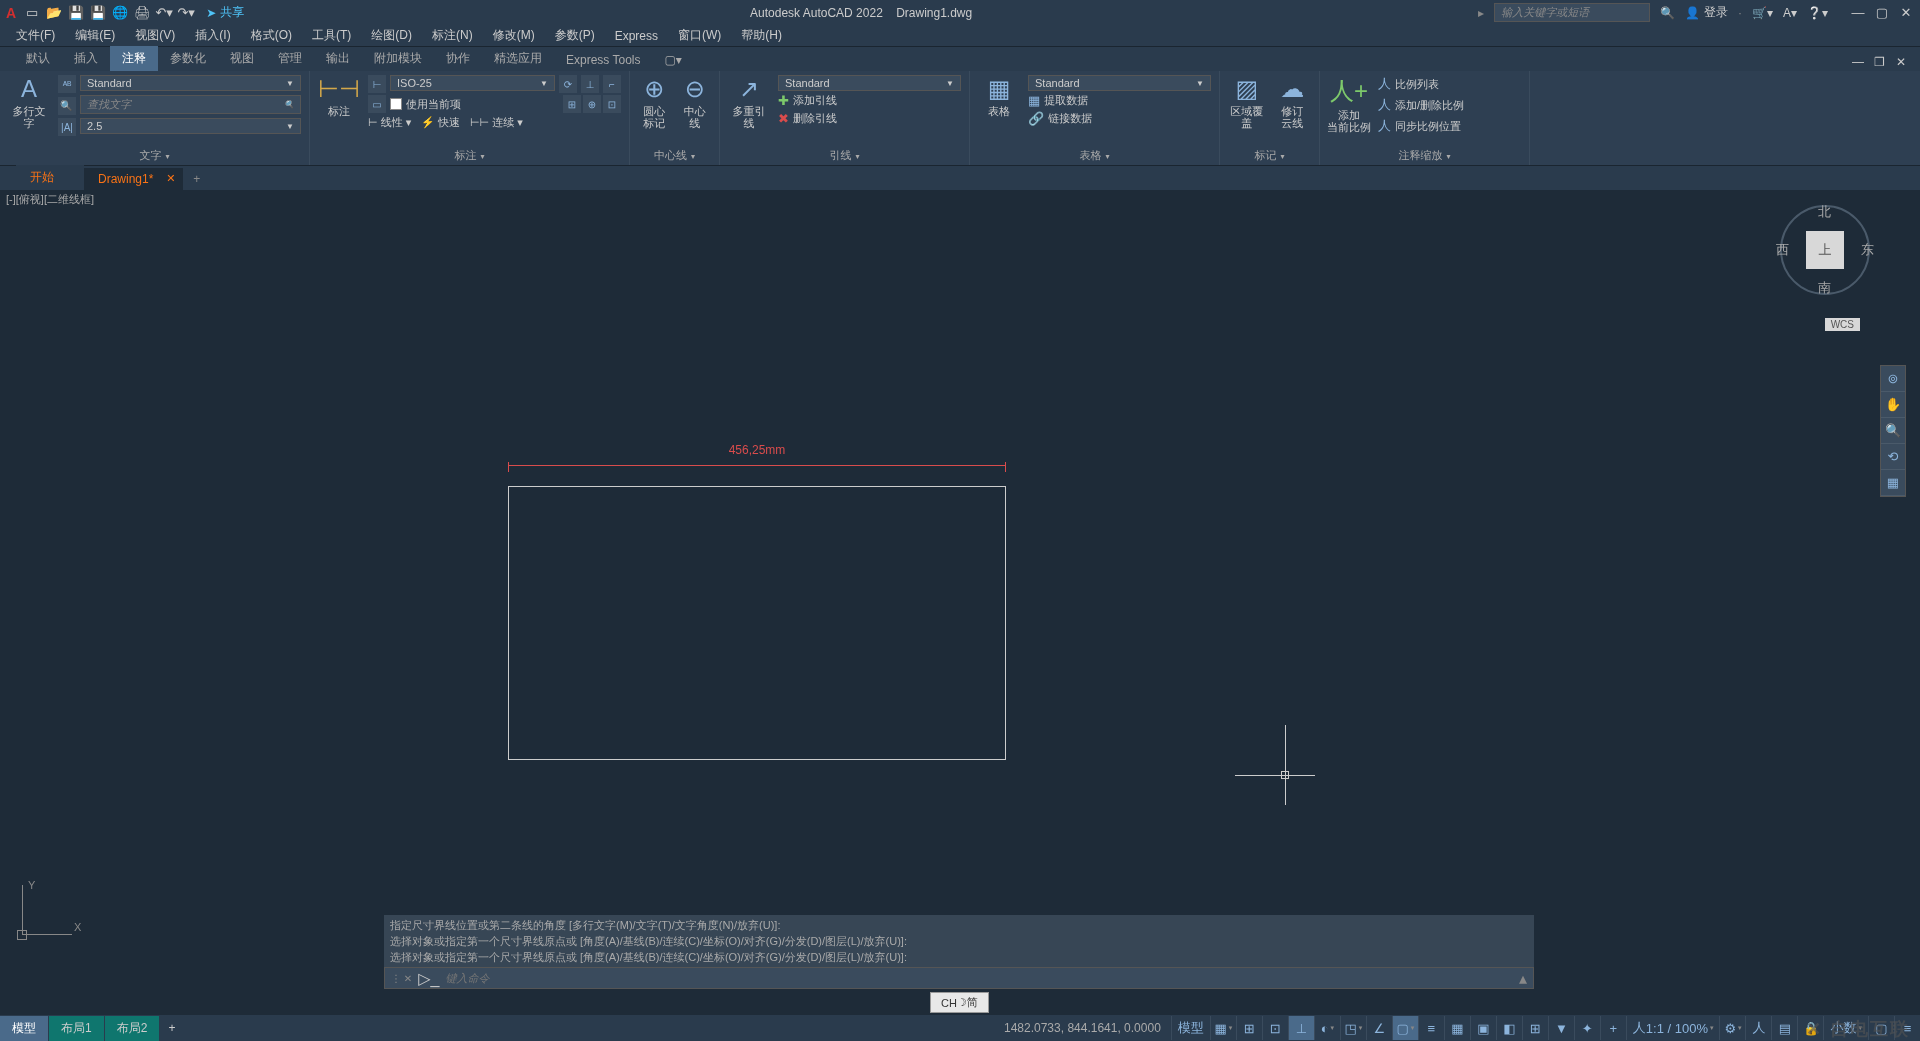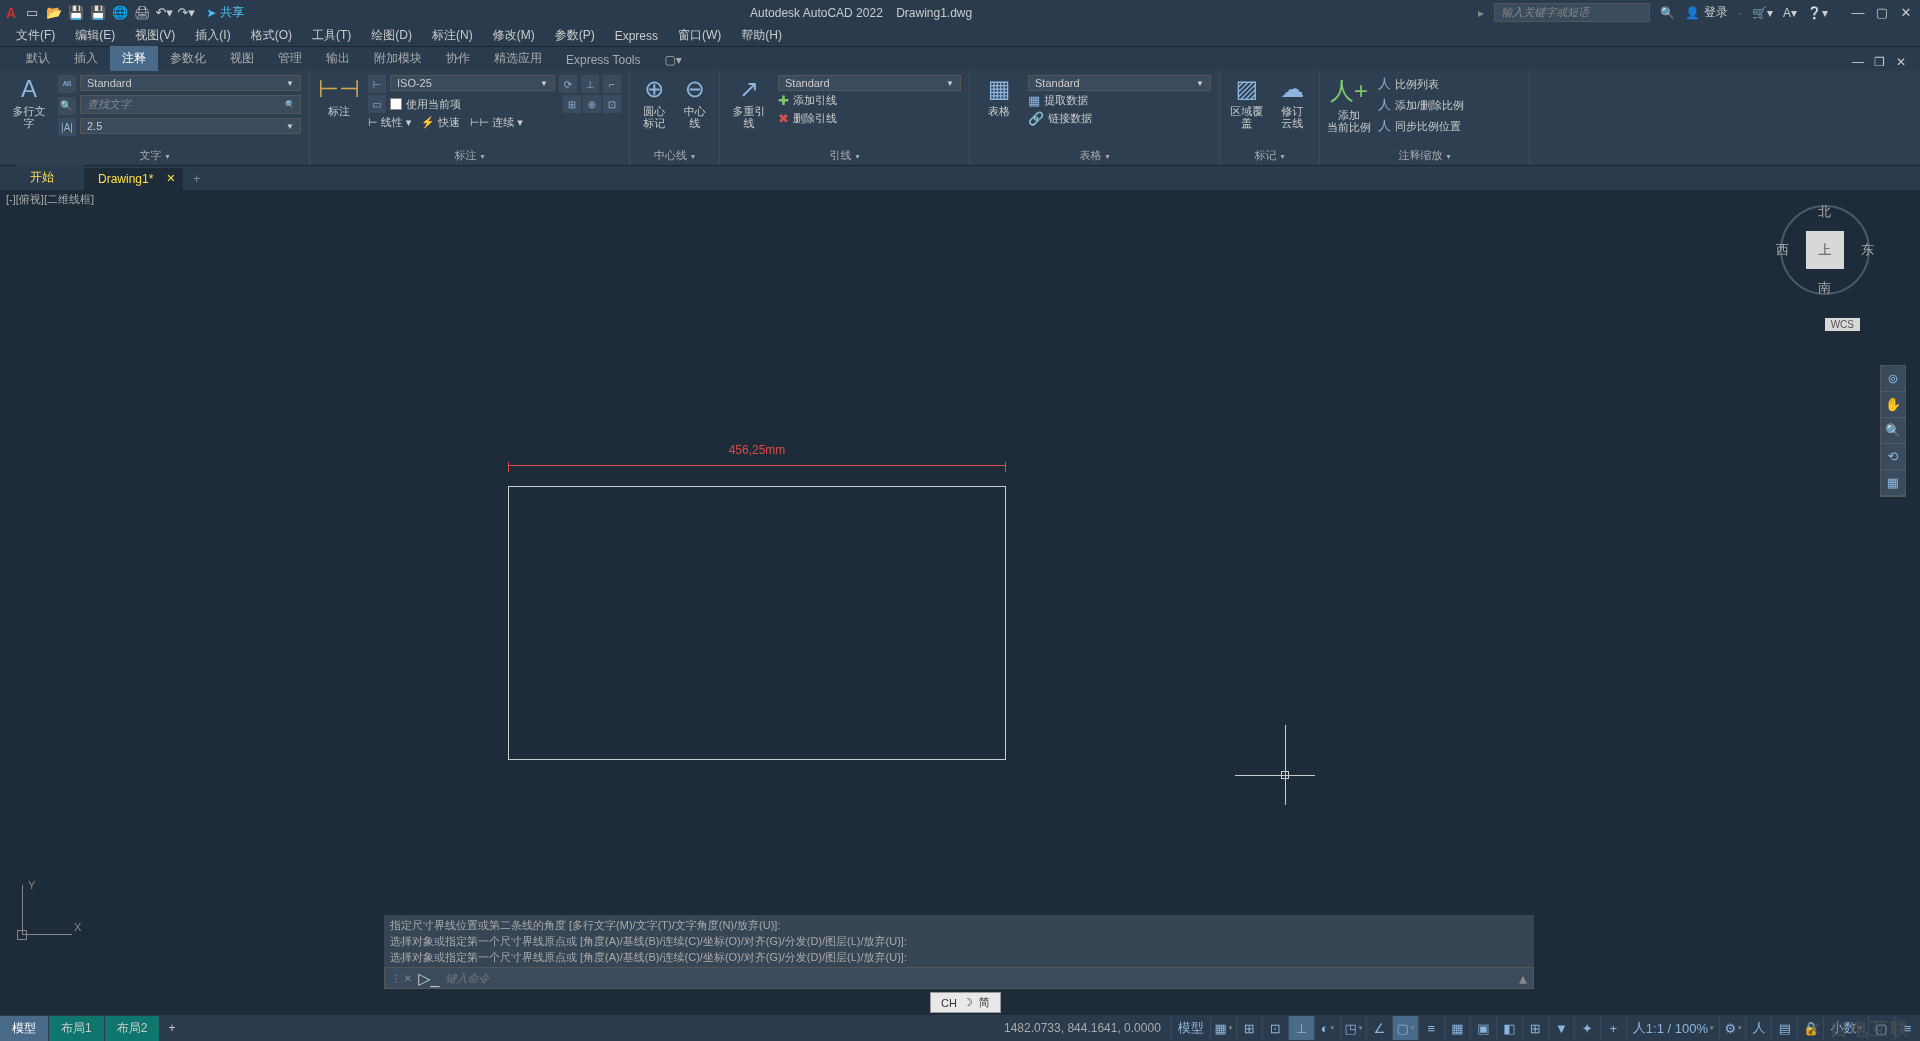--- a/index.html
+++ b/index.html
@@ -43,21 +43,21 @@
 .dropdown .arrow { font-size: 8px; }
 .small-row { display: flex; gap: 4px; align-items: center; margin-bottom: 2px; }
 .small-icon { width: 18px; height: 18px; background: #3a4b5d; display: flex; align-items: center; justify-content: center; font-size: 10px; color: #8cb4dc; }
 .link-text { color: #ccc; font-size: 11px; display: flex; align-items: center; gap: 4px; margin-bottom: 3px; }
 .link-text .li-icon { color: #8cb4dc; font-size: 13px; }
 .link-text .li-icon.red { color: #d94c4c; }
 .link-text .li-icon.green { color: #7dc96b; }
 
 
 .file-tabs { height: 24px; background: #2a3b4d; display: flex; align-items: flex-end; padding-left: 16px; font-size: 12px; }
-.file-tab { padding: 4px 30px 4px 14px; background: #2a3b4d; position: relative; color: #fde047; margin-top: 16px; }
+.file-tab { padding: 4px 30px 4px 14px; background: #2a3b4d; position: relative; color: #f97316; margin-top: 16px; }
 .file-tab.active { background: #1e2b38; }
 .file-tab .close { position: absolute; right: 8px; top: 4px; font-size: 11px; }
 .file-tab-add { padding: 4px 10px; color: #888; }
 
 
 .draw-area { position: absolute; top: 190px; left: 0; right: 0; bottom: 26px; background: #1e2b38; }
 .viewport-label { position: absolute; top: 2px; left: 6px; color: #aaa; font-size: 11px; }
 .viewcube { position: absolute; top: 15px; right: 50px; width: 90px; height: 90px; }
 .viewcube-ring { width: 90px; height: 90px; border: 2px solid #4a5a6a; border-radius: 50%; position: absolute; }
 .viewcube-face { position: absolute; top: 26px; left: 26px; width: 38px; height: 38px; background: #d8d8d8; display: flex; align-items: center; justify-content: center; font-size: 13px; color: #555; }
@@ -88,21 +88,21 @@
 .ucs-xlbl { position: absolute; bottom: 2px; left: 52px; color: #888; font-size: 11px; }
 .ucs-origin { position: absolute; bottom: -5px; left: -5px; width: 10px; height: 10px; border: 1px solid #888; }
 
 
 .cmd-area { position: absolute; bottom: 26px; left: 384px; width: 1150px; }
 .cmd-history { background: rgba(60,75,90,0.85); font-size: 11px; color: #aaa; padding: 2px 6px; }
 .cmd-history div { line-height: 16px; }
 .cmd-input { background: #3a4b5d; display: flex; align-items: center; height: 22px; padding: 0 6px; gap: 6px; border: 1px solid #555; }
 .cmd-input .handle { color: #888; font-size: 10px; }
 .cmd-input input { flex: 1; background: transparent; border: none; color: #888; font-style: italic; font-size: 11px; outline: none; }
-.ime-badge { position: absolute; bottom: 2px; left: 930px; background: #e8e8e8; color: #333; font-size: 11px; padding: 2px 10px; border: 1px solid #999; display: flex; align-items: center; gap: 6px; }
+.ime-badge { position: absolute; bottom: 2px; left: 930px; background: #e8e8e8; color: #333; font-size: 11px; padding: 2px 10px; border: 1px solid #999; display: flex; align-items: center; gap: 0; }
 
 
 .status-bar { position: absolute; bottom: 0; left: 0; right: 0; height: 26px; background: #2a3b4d; display: flex; align-items: center; font-size: 12px; color: #ccc; }
 .layout-tabs { display: flex; align-items: center; height: 100%; }
 .layout-tab { padding: 4px 12px; background: #0f766e; border-right: 1px solid #2a3b4d; }
 .layout-tab.active { background: #4a6a8a; color: #fff; }
 .layout-add { padding: 4px 8px; }
 .status-center { margin-left: auto; display: flex; align-items: center; gap: 0; }
 .coords { padding: 0 10px; color: #aaa; }
 .status-btn { width: 26px; height: 24px; border-left: 1px solid #3a4b5d; display: flex; align-items: center; justify-content: center; color: #8cb4dc; font-size: 13px; position: relative; }

